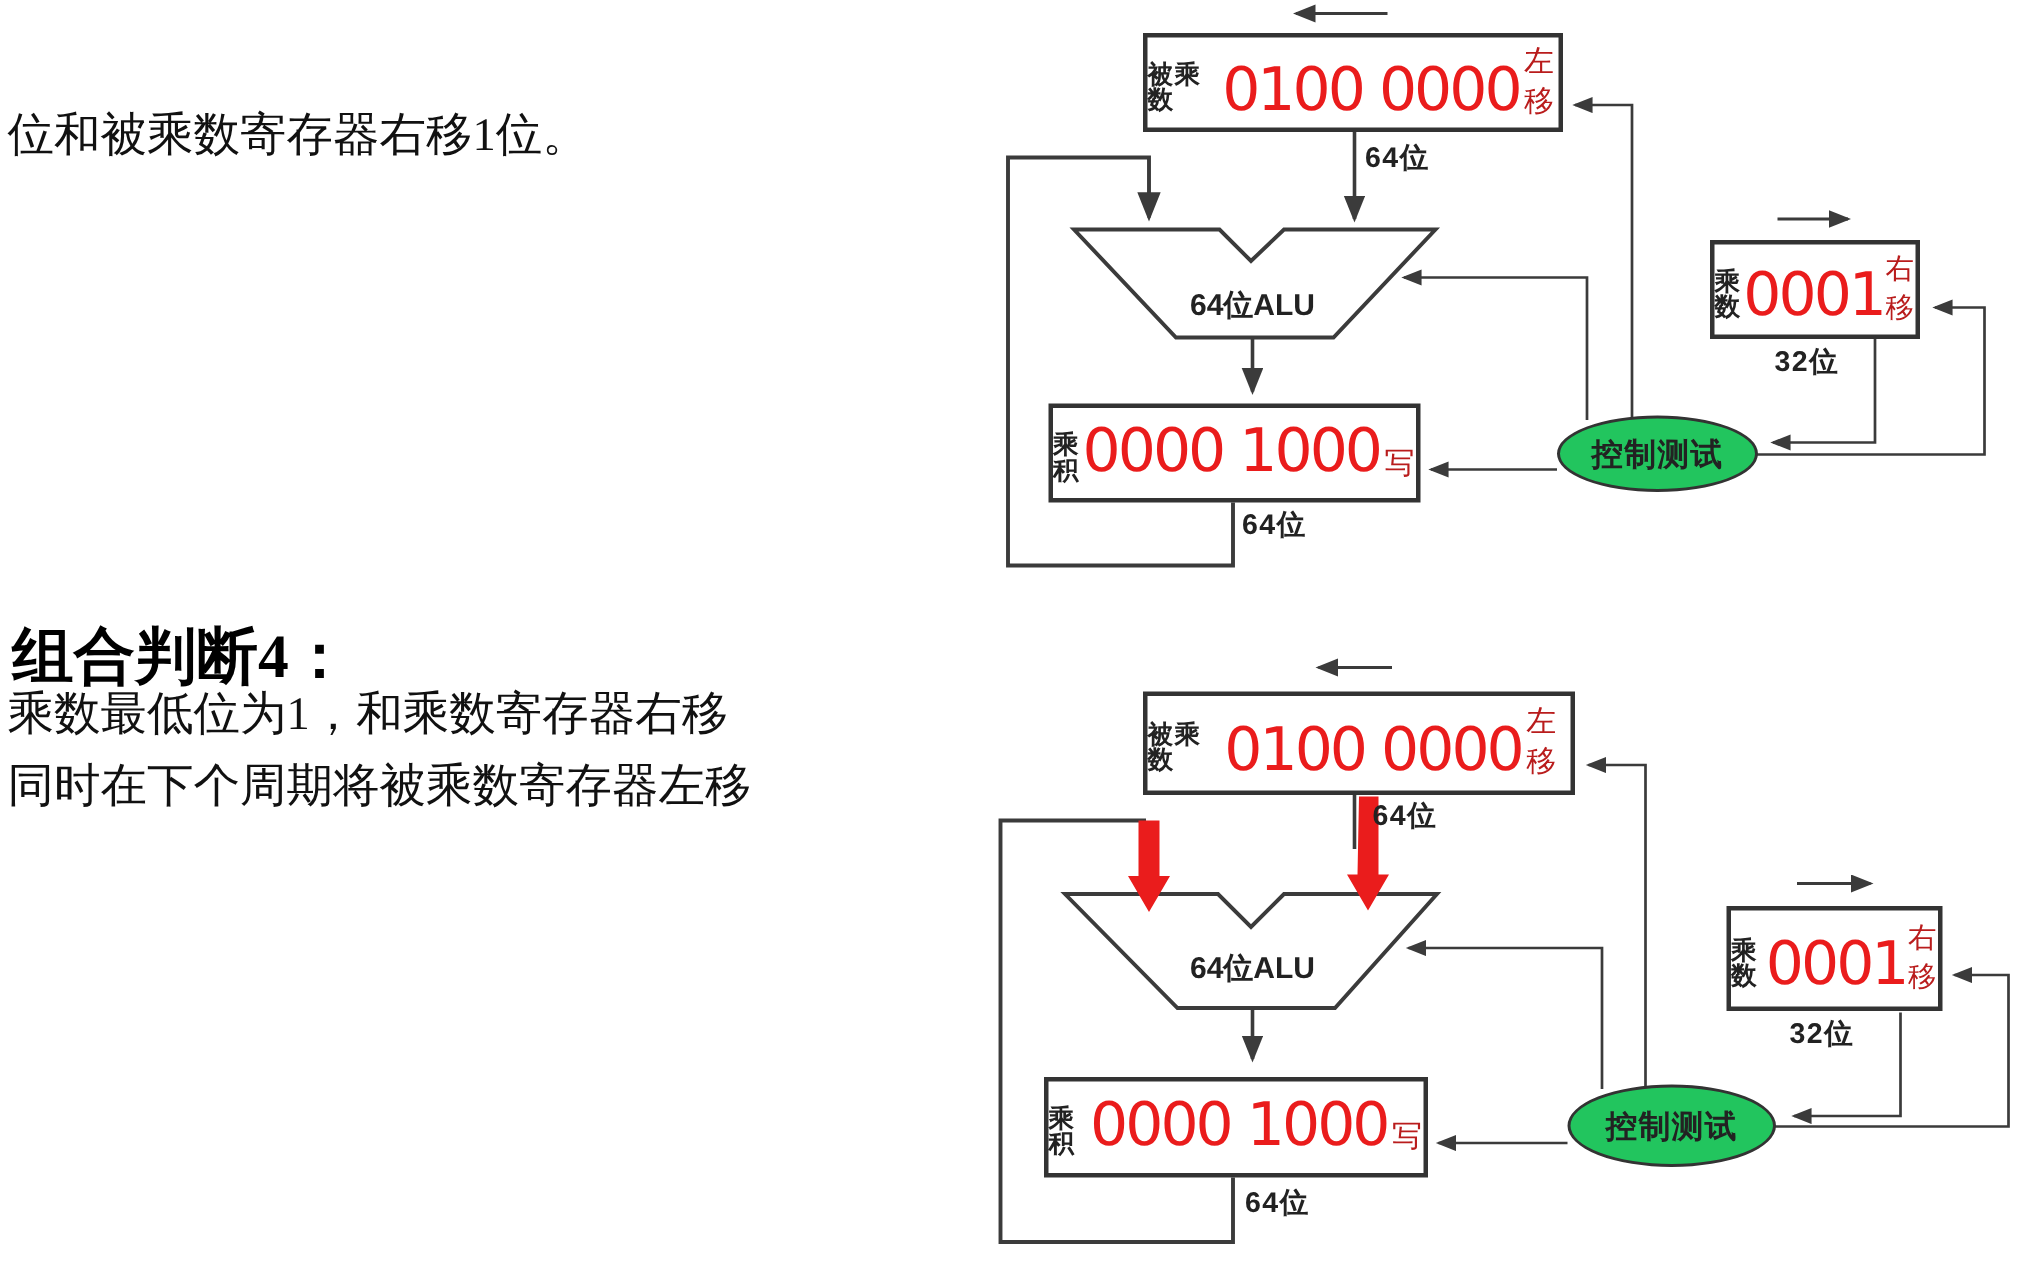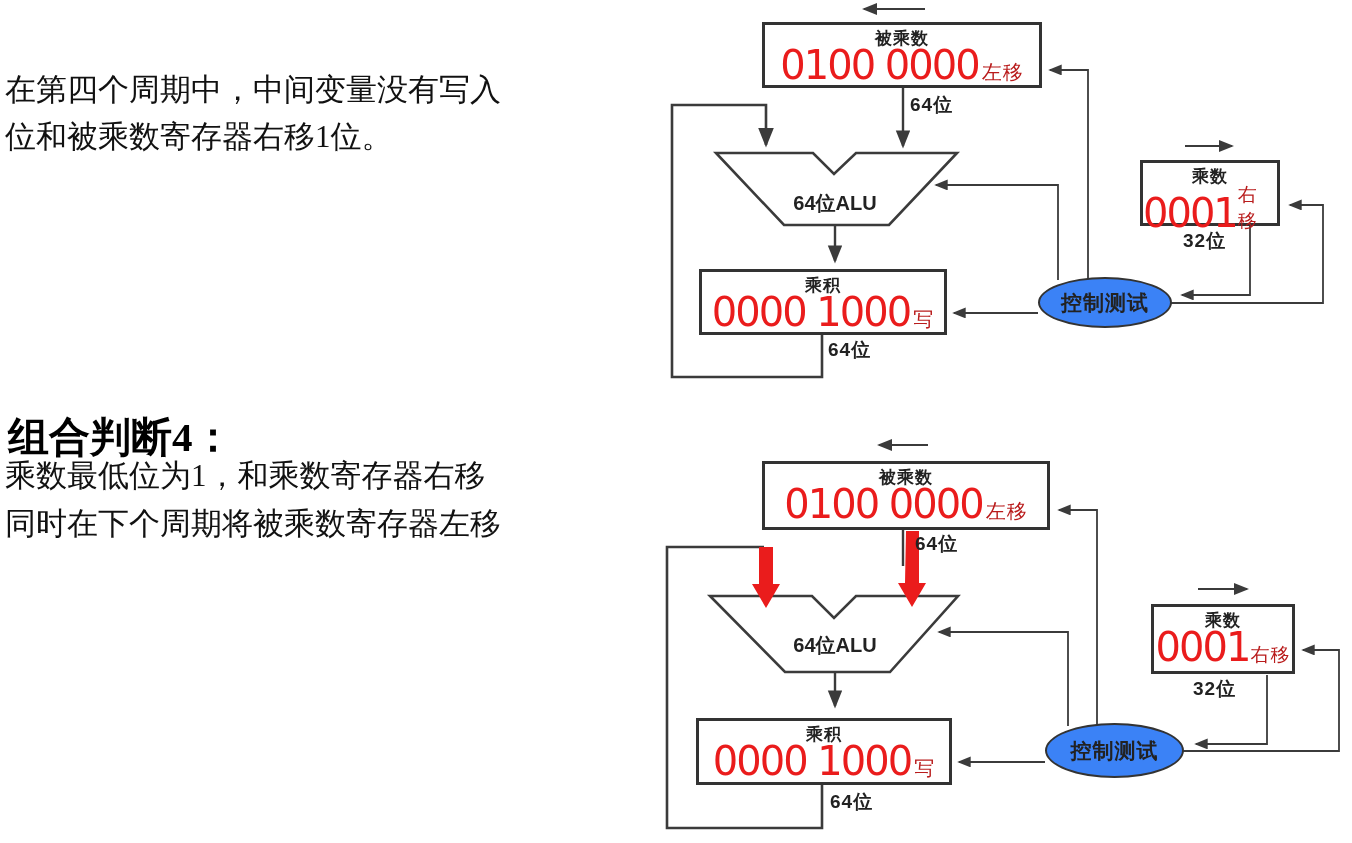--- a/index.html
+++ b/index.html
@@ -16,44 +16,43 @@
   .para .tline{display:block;}
   .heading{
     position:absolute;left:8px;top:410px;
     font-family:"Liberation Serif","DejaVu Serif",serif;
     font-size:41px;font-weight:bold;color:#000;
   }
   
   .lines-svg{position:absolute;left:0;top:0;}
   .reg{
     position:absolute;box-sizing:border-box;border:3px solid #333;background:transparent;
-    display:flex;flex-direction:column;align-items:center;justify-content:flex-start;
+    display:flex;flex-direction:row;align-items:center;justify-content:flex-start;
   }
   .reg-label{font-size:17px;font-weight:bold;color:#222;line-height:1;margin-top:5px;letter-spacing:1px;}
   .reg-row{display:flex;align-items:flex-end;margin-top:-3px;}
   .reg-value{
     font-family:"DejaVu Sans","Liberation Sans",sans-serif;
     font-size:40px;line-height:1.05;color:#ea1c1c;letter-spacing:-2px;white-space:nowrap;
   }
   .reg-shift{font-size:20px;font-weight:normal;color:#b91c1c;margin-left:3px;letter-spacing:1px;}
   .width-label{position:absolute;font-size:19px;font-weight:bold;color:#222;letter-spacing:1px;}
   .alu-label{position:absolute;width:100px;text-align:center;font-size:20px;font-weight:bold;color:#222;}
   .ctl{
     position:absolute;box-sizing:border-box;border:2px solid #333;border-radius:50%;
-    display:flex;align-items:center;justify-content:center;background:#3b82f6;
+    display:flex;align-items:center;justify-content:center;background:#22c55e;
     font-size:21px;font-weight:bold;color:#222;letter-spacing:1px;
   }
 </style>
 </head>
 <body>
 
 <div class="canvas">
 
   <div class="para" style="top:66px;">
-    <span class="tline">在第四个周期中，中间变量没有写入</span>
     <span class="tline">位和被乘数寄存器右移1位。</span>
   </div>
 
   <div class="heading">组合判断4：</div>
 
   <div class="para" style="top:452px;line-height:48px;">
     <span class="tline">乘数最低位为1，和乘数寄存器右移</span>
     <span class="tline">同时在下个周期将被乘数寄存器左移</span>
   </div>
 

